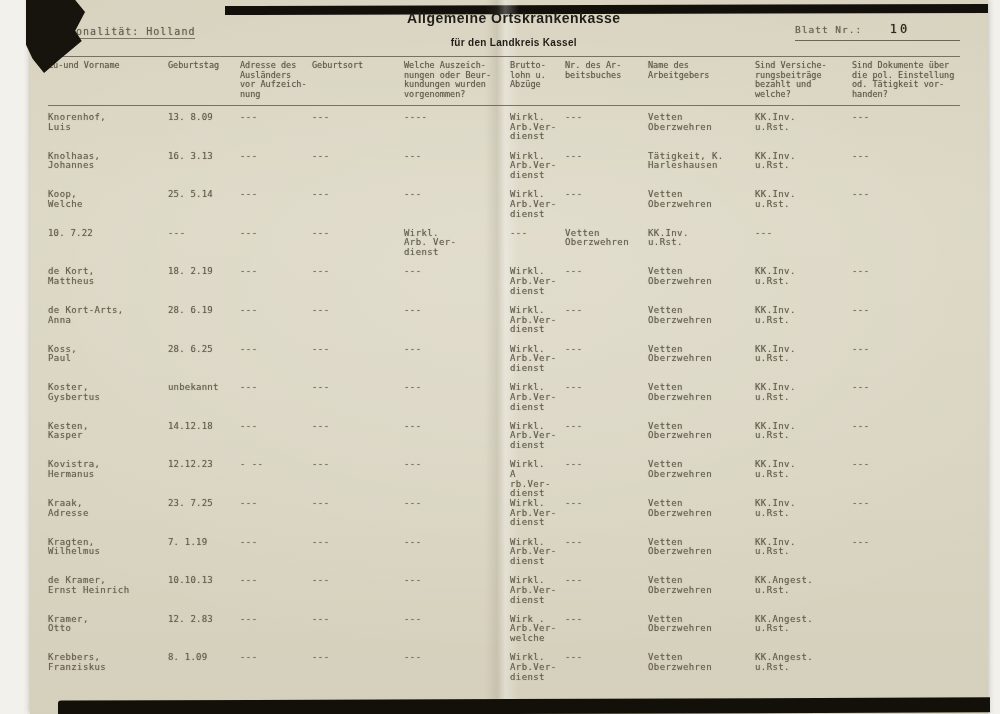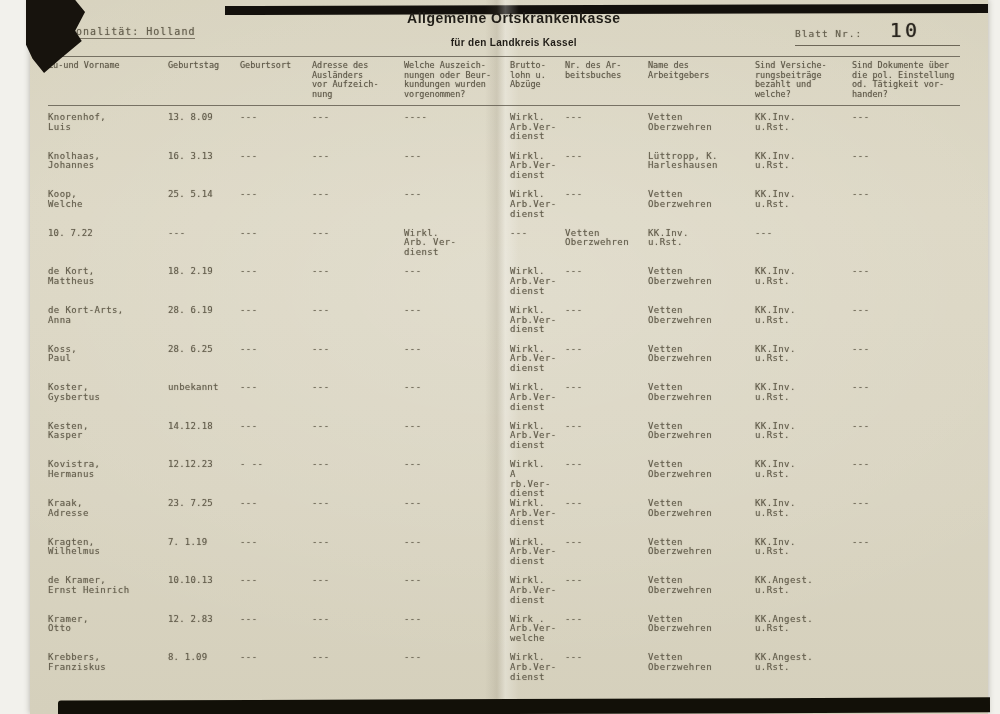--- a/index.html
+++ b/index.html
@@ -21,21 +21,21 @@
     position:absolute;top:0;bottom:0;left:455px;width:34px;
     background:linear-gradient(90deg,rgba(0,0,0,0),rgba(110,100,80,.14) 35%,rgba(255,255,255,.28) 60%,rgba(0,0,0,0));
   }
   .typed{font-family:"DejaVu Sans Mono","Liberation Mono",monospace;color:#645e4d;text-shadow:0 0 1px rgba(100,94,77,.55);}
   .nationality{position:absolute;top:26px;left:18px;font-size:10px;letter-spacing:1px;border-bottom:1px solid rgba(100,94,77,.8);padding-bottom:1px;}
   .org{position:absolute;top:10px;left:50.5%;transform:translateX(-50%);text-align:center;font-family:"Liberation Sans","DejaVu Sans",sans-serif;color:#201d17;}
   .org-title{font-size:14px;font-weight:bold;letter-spacing:.5px;}
   .org-subtitle{font-size:10px;font-weight:bold;margin-top:11px;letter-spacing:.3px;}
   .sheet{position:absolute;top:18px;right:28px;width:165px;border-bottom:1px solid rgba(80,74,60,.8);padding-bottom:3px;text-align:left;}
   .sheet-label{font-size:9.5px;letter-spacing:1px;}
-  .sheet-number{font-size:20px;color:#2a261f;letter-spacing:3px;margin-left:18px;text-shadow:0 0 1px rgba(42,38,31,.7);margin-top:44px;}
+  .sheet-number{font-size:12px;color:#2a261f;letter-spacing:3px;margin-left:18px;text-shadow:0 0 1px rgba(42,38,31,.7);margin-top:44px;}
   .table{position:absolute;left:18px;top:56px;width:912px;}
   .thead{
     display:grid;grid-template-columns:120px 72px 72px 92px 106px 55px 83px 107px 97px 1fr;
     border-top:1px solid rgba(75,70,58,.7);border-bottom:1px solid rgba(75,70,58,.7);
     padding:4px 0 3px;min-height:50px;
   }
   .th{font-size:8.5px;line-height:9.6px;white-space:pre-line;color:#5d5747;padding-right:4px;text-shadow:0 0 1px rgba(93,87,71,.5);}
   .tbody{padding-top:7px;}
   .trow{display:grid;grid-template-columns:120px 72px 72px 92px 106px 55px 83px 107px 97px 1fr;height:38.6px;}
   .cell{font-size:9px;line-height:9.7px;white-space:pre-line;letter-spacing:.4px;padding-right:3px;overflow:visible;}
@@ -57,25 +57,25 @@
 
   <div class="typed sheet">
     <span class="sheet-label">Blatt Nr.:</span>
     <span class="sheet-number">10</span>
   </div>
 
   <div class="table typed">
     <div class="thead">
       <div class="th">Zu-und Vorname</div>
       <div class="th">Geburtstag</div>
-      <div class="th">Geburtsort</div>
       <div class="th">Adresse des
 Ausländers
 vor Aufzeich-
 nung</div>
+      <div class="th">Geburtsort</div>
       <div class="th">Welche Auszeich-
 nungen oder Beur-
 kundungen wurden
 vorgenommen?</div>
       <div class="th">Brutto-
 lohn u.
 Abzüge</div>
       <div class="th">Nr. des Ar-
 beitsbuches</div>
       <div class="th">Name des
@@ -111,21 +111,21 @@
           <div class="cell c-name">Knolhaas,
 Johannes</div>
           <div class="cell c-birth">16. 3.13</div>
           <div class="cell c-birthplace">---</div>
           <div class="cell c-address">---</div>
           <div class="cell c-certifications">---</div>
           <div class="cell c-wage">Wirkl.
 Arb.Ver-
 dienst</div>
           <div class="cell c-workbook">---</div>
-          <div class="cell c-employer">Lüttropp, K.
+          <div class="cell c-employer">Tätigkeit, K.
 Harleshausen</div>
           <div class="cell c-insurance">KK.Inv.
 u.Rst.</div>
           <div class="cell c-documents">---</div>
         </div>
         <div class="trow">
           <div class="cell c-name">Koop,
 Welche</div>
           <div class="cell c-birth">25. 5.14</div>
           <div class="cell c-birthplace">---</div>

